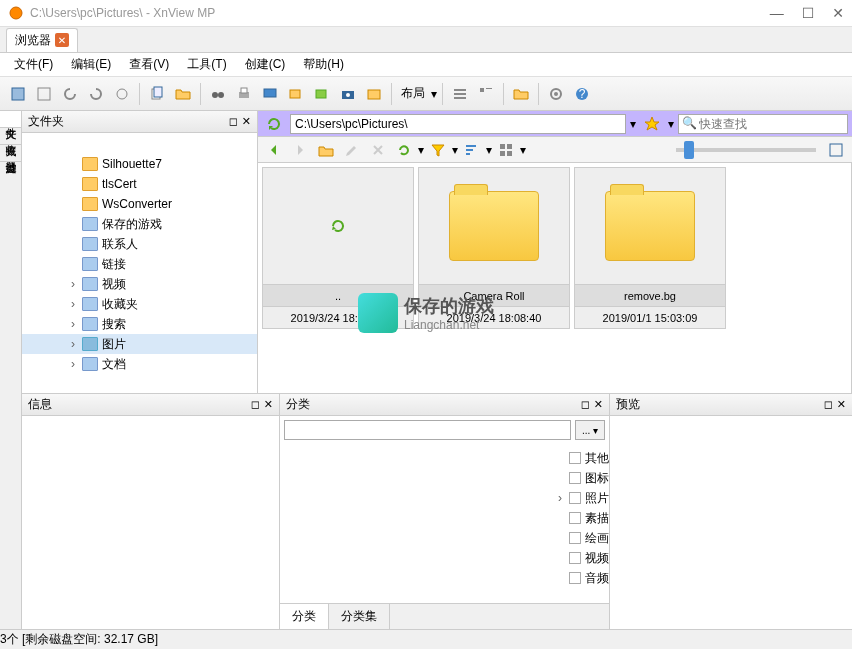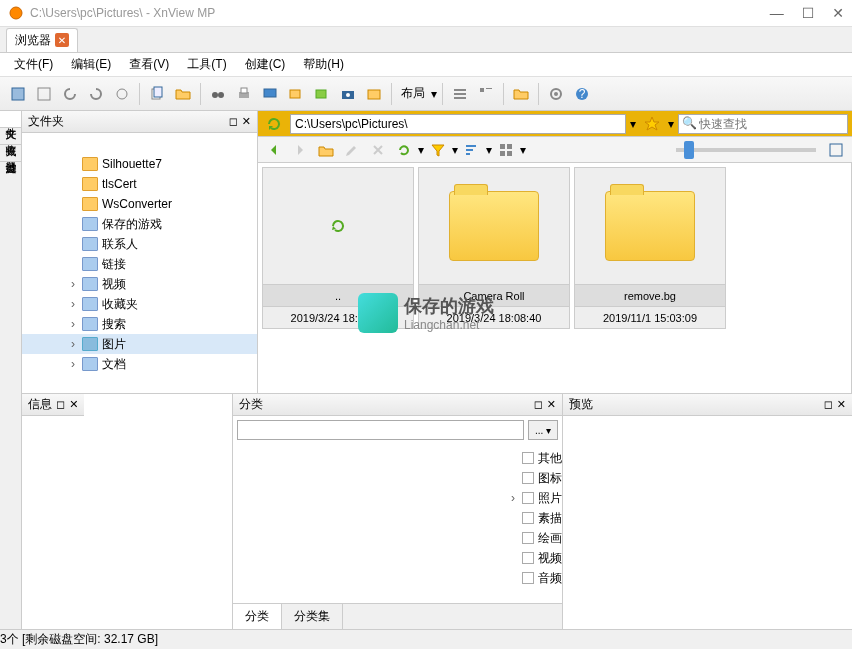--- a/index.html
+++ b/index.html
@@ -27,37 +27,37 @@
 .panel-hdr .ttl { flex: 1; }
 .panel-hdr .ctl { cursor: pointer; margin-left: 4px; font-size: 11px; }
 .tree { flex: 1; overflow: auto; padding: 21px 0; background: #fff; }
 .tree-item { display: flex; align-items: center; height: 20px; padding-left: 60px; cursor: pointer; gap: 4px; }
 .tree-item.sel { background: #d8e8f8; }
 .tree-item .exp { width: 10px; text-align: center; color: #666; margin-left: -14px; }
 .tree-icon { width: 16px; height: 14px; background: #fc6; border-radius: 1px; border: 1px solid #e0a030; flex-shrink: 0; }
 .tree-icon.blue { background: #8bd; border-color: #5ac; }
 .tree-icon.sys { background: #ace; border-color: #79c; }
 .center-col { flex: 1; display: flex; flex-direction: column; }
-.addr-row { height: 26px; display: flex; align-items: center; padding: 0 4px; gap: 4px; background: #eab308; border-bottom: 1px solid #ccc; }
+.addr-row { height: 26px; display: flex; align-items: center; padding: 0 4px; gap: 4px; background: #c4b5fd; border-bottom: 1px solid #ccc; }
 .addr-input { flex: 1; height: 20px; border: 1px solid #aaa; padding: 0 4px; background: #fff; }
 .search-input { width: 170px; height: 20px; border: 1px solid #aaa; padding: 0 4px 0 20px; background: #fff; color: #999; }
 .nav-row { height: 26px; display: flex; align-items: center; padding: 0 4px; gap: 2px; background: #f4f4f4; border-bottom: 1px solid #ccc; }
 .slider-track { width: 140px; height: 4px; background: #ccc; position: relative; margin: 0 6px; }
 .slider-thumb { position: absolute; width: 10px; height: 18px; background: #4a90d9; top: -7px; left: 8px; border-radius: 2px; }
 .thumbs { flex: 1; display: flex; gap: 4px; padding: 4px; background: #fff; overflow: auto; border-right: 1px solid #ccc; position: relative; align-content: flex-start; flex-wrap: wrap; }
 .thumb { width: 152px; border: 1px solid #ccc; }
 .thumb .img { height: 116px; background: #eee; display: flex; align-items: center; justify-content: center; }
 .folder-ico { width: 90px; height: 70px; background: linear-gradient(#ffe680, #f8c840); border-radius: 4px; border: 1px solid #e0b030; position: relative; }
 .folder-ico::before { content: ''; position: absolute; top: -8px; left: 4px; width: 32px; height: 10px; background: #f8d860; border-radius: 3px 3px 0 0; border: 1px solid #e0b030; border-bottom: none; }
 .thumb .name { height: 22px; display: flex; align-items: center; justify-content: center; background: #ddd; border-top: 1px solid #ccc; font-size: 11px; }
 .thumb .date { height: 22px; display: flex; align-items: center; justify-content: center; background: #eee; border-top: 1px solid #ccc; font-size: 11px; }
 .watermark { position: absolute; top: 130px; left: 100px; font-size: 16px; color: #555; pointer-events: none; display: flex; align-items: center; gap: 6px; }
 .watermark .wm-ico { width: 40px; height: 40px; background: linear-gradient(135deg, #4dd, #2b9); border-radius: 6px; }
 .bottom-panels { display: flex; height: 236px; border-top: 1px solid #ccc; }
-.info-panel { width: 211px; border-right: 1px solid #ccc; display: flex; flex-direction: row; }
+.info-panel { width: 258px; border-right: 1px solid #ccc; display: flex; flex-direction: column; }
 .cat-panel { width: 330px; border-right: 1px solid #ccc; display: flex; flex-direction: column; }
 .prev-panel { flex: 1; display: flex; flex-direction: column; }
 .panel-body { flex: 1; background: #fff; overflow: auto; }
 .cat-input-row { display: flex; padding: 4px; gap: 4px; }
 .cat-input { flex: 1; height: 20px; border: 1px solid #aaa; }
 .cat-btn { width: 30px; height: 20px; border: 1px solid #aaa; background: #f0f0f0; font-size: 10px; }
 .cat-list { padding: 4px 0; }
 .cat-item { display: flex; align-items: center; height: 20px; padding-left: 24px; gap: 4px; justify-content: flex-end; }
 .cat-item .exp { width: 10px; text-align: center; color: #666; margin-left: -14px; }
 .cat-ck { width: 12px; height: 12px; border: 1px solid #aaa; }
@@ -398,21 +398,21 @@
                 <div class="folder-ico"></div>
               </div>
               <div class="name">Camera Roll</div>
               <div class="date">2019/3/24 18:08:40</div>
             </div>
             <div class="thumb">
               <div class="img">
                 <div class="folder-ico"></div>
               </div>
               <div class="name">remove.bg</div>
-              <div class="date">2019/11/1 15:03:09</div>
+              <div class="date">2019/01/1 15:03:09</div>
             </div>
           </div>
       </div>
     </div>
 
     <div class="bottom-panels">
       <div class="info-panel">
         <div class="panel-hdr">
           <span class="ttl">信息</span>
           <span class="ctl">◻</span>

